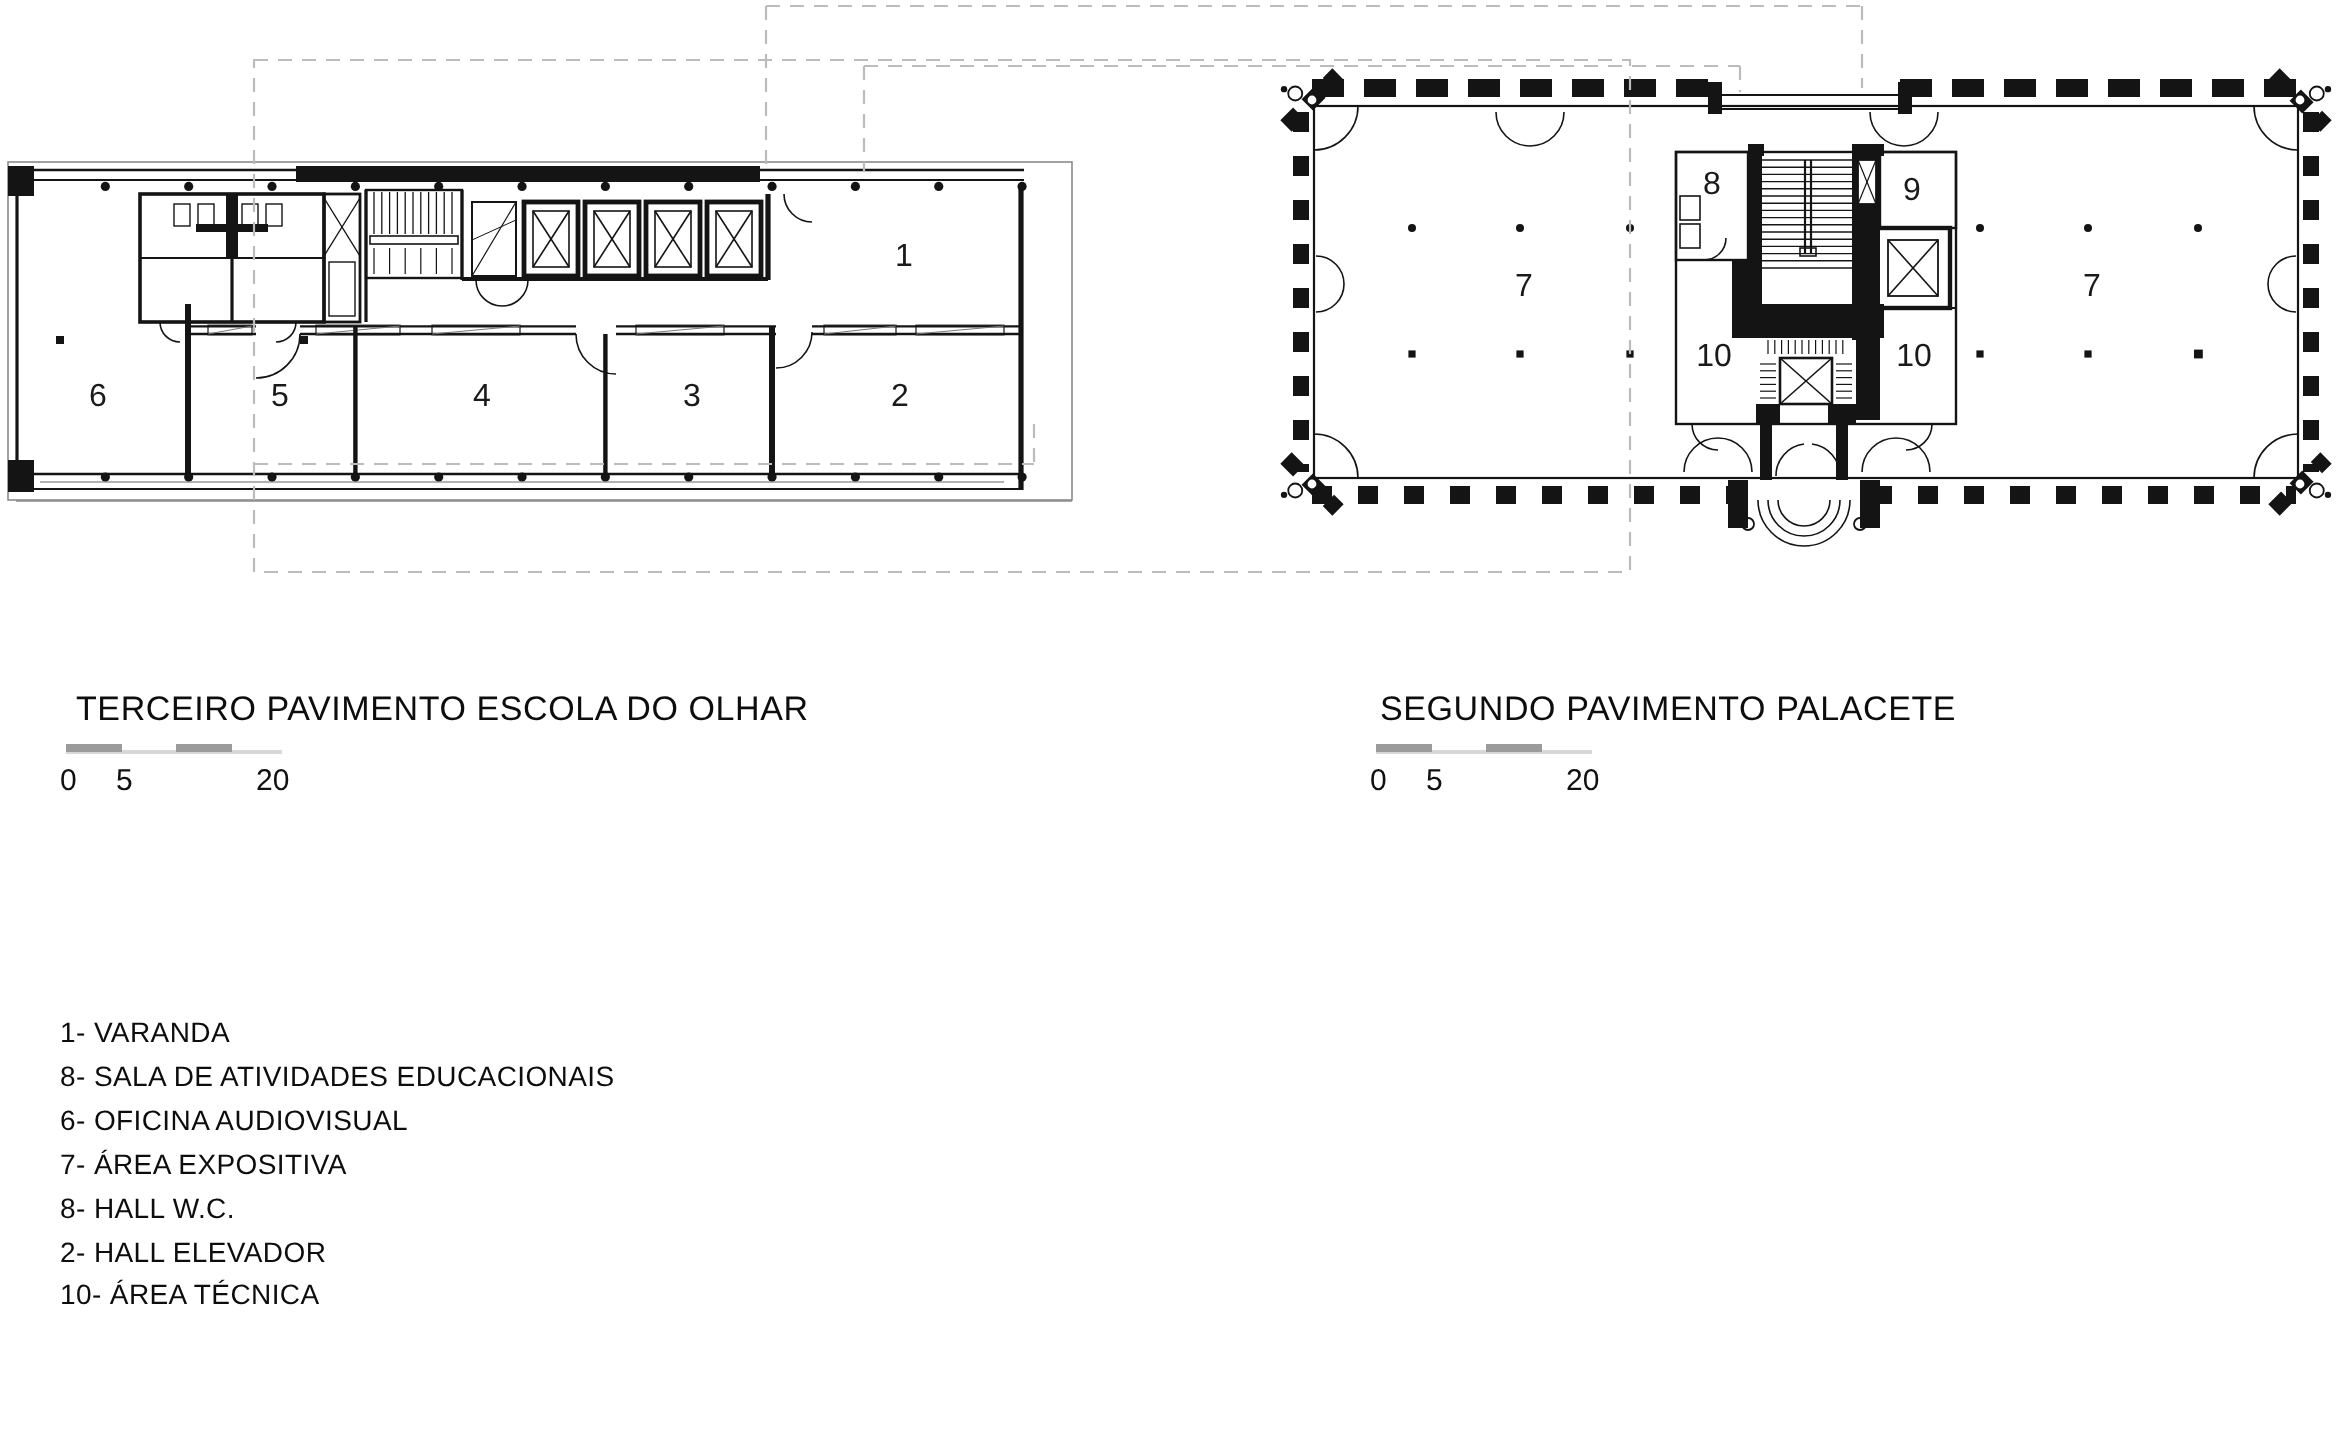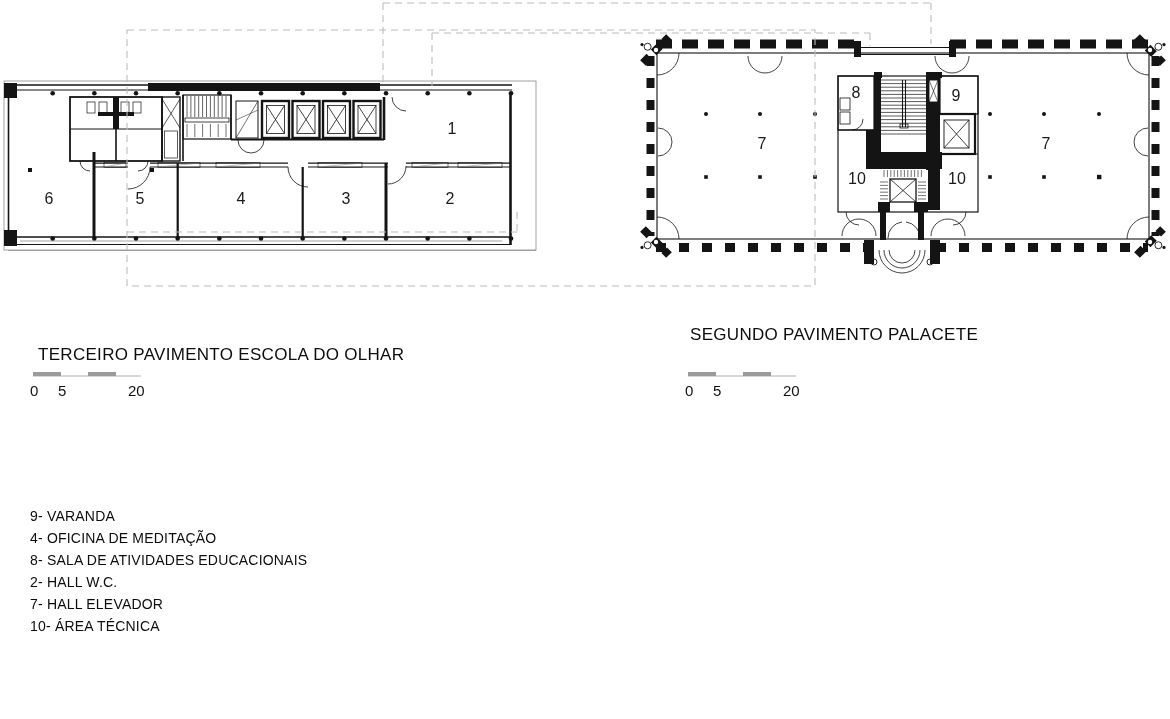--- a/index.html
+++ b/index.html
@@ -330,41 +330,42 @@
   <span class="room-num" style="left:49px;top:199px">6</span>
 
   <span class="room-num" style="left:762px;top:144px">7</span>
   <span class="room-num" style="left:1046px;top:144px">7</span>
   <span class="room-num" style="left:856px;top:93px">8</span>
   <span class="room-num" style="left:956px;top:96px">9</span>
   <span class="room-num" style="left:857px;top:179px">10</span>
   <span class="room-num" style="left:957px;top:179px">10</span>
 
   <div class="plan-title" style="left:38px;top:345px">TERCEIRO PAVIMENTO ESCOLA DO OLHAR</div>
-  <div class="plan-title" style="left:690px;top:325px">SEGUNDO PAVIMENTO PALACETE</div>
+  <div class="plan-title" style="left:690px;top:345px">SEGUNDO PAVIMENTO PALACETE</div>
 
   <div class="scalebar" style="left:33px;top:370px">
     <div class="sb-light"></div>
     <div class="sb-dark"></div>
     <div class="sb-dark second"></div>
     <span class="sb-num" style="left:-3px">0</span>
     <span class="sb-num" style="left:25px">5</span>
     <span class="sb-num" style="left:95px">20</span>
   </div>
 
   <div class="scalebar" style="left:688px;top:370px">
     <div class="sb-light"></div>
     <div class="sb-dark"></div>
     <div class="sb-dark second"></div>
     <span class="sb-num" style="left:-3px">0</span>
     <span class="sb-num" style="left:25px">5</span>
     <span class="sb-num" style="left:95px">20</span>
   </div>
 
   <div id="legend">
-    <div>9- VARANDA</div>
-    <div>4- OFICINA DE MEDITAÇÃO</div>
+    <div>1- VARANDA</div>
     <div>8- SALA DE ATIVIDADES EDUCACIONAIS</div>
-    <div>2- HALL W.C.</div>
-    <div>7- HALL ELEVADOR</div>
+    <div>6- OFICINA AUDIOVISUAL</div>
+    <div>7- ÁREA EXPOSITIVA</div>
+    <div>8- HALL W.C.</div>
+    <div>2- HALL ELEVADOR</div>
     <div>10- ÁREA TÉCNICA</div>
   </div>
 </div>
 
 </body></html>

